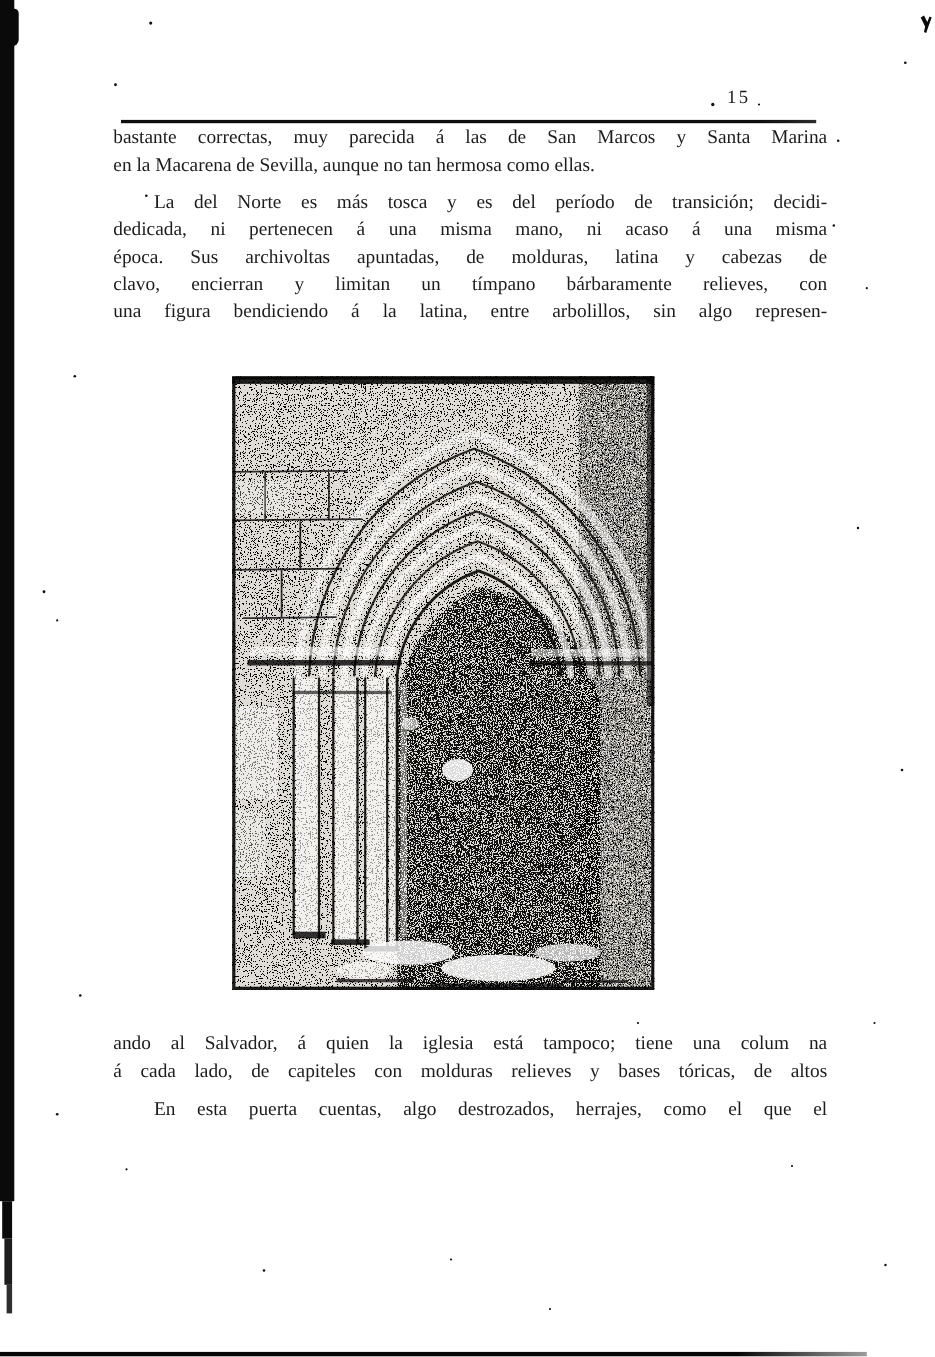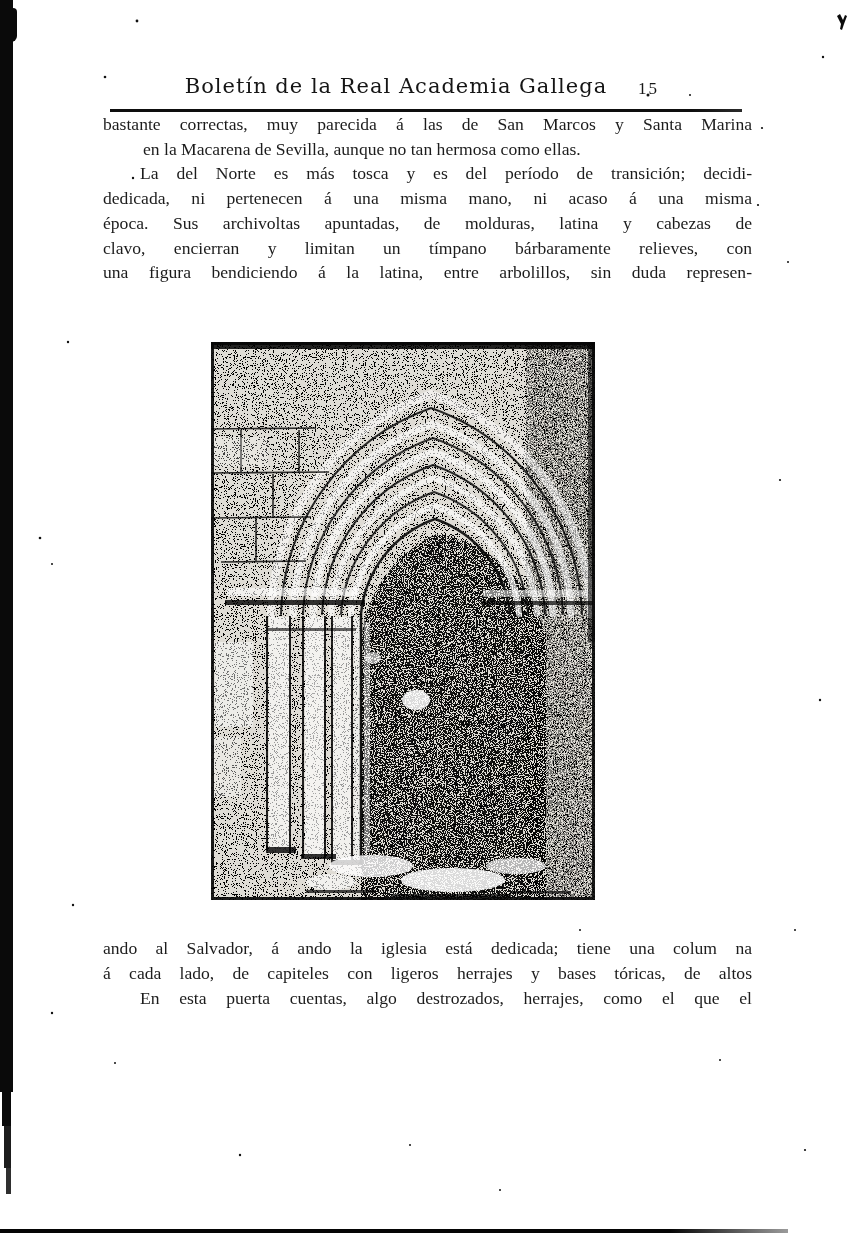--- a/index.html
+++ b/index.html
@@ -7,57 +7,56 @@
     position:relative;width:850px;height:1234px;background:#ffffff;
     overflow:hidden;font-family:"Liberation Serif","DejaVu Serif",serif;color:#1c1c1c;
   }
   
   .hdr-title{
     position:absolute;top:74px;left:140px;width:512px;text-align:center;
     font-family:"DejaVu Serif","Liberation Serif",serif;font-size:21px;
     letter-spacing:1px;color:#151515;font-weight:500;
   }
   .hdr-pagenum{
-    position:absolute;top:79px;left:638px;width:44px;text-align:left;
+    position:absolute;top:79px;left:638px;width:44px;text-align:right;
     font-size:17px;letter-spacing:2px;color:#171717;
   }
   .hdr-rule{
     position:absolute;top:109px;left:110px;width:632px;height:3px;
     background:linear-gradient(90deg,#0e0e0e 92%,#2a2a2a);
   }
   
   .text-block{position:absolute;left:103px;width:649px;font-size:17.6px;}
   .tb-upper{top:112px;line-height:24.7px;}
   .tb-lower{top:936px;line-height:25.2px;}
   .line{text-align:justify;text-align-last:justify;white-space:normal;}
-  .line.last{text-align-last:left;margin-left:40px;}
-  .line.indent{text-indent:37px;}
+  .line.last{text-align-last:left;}
+  .line.indent{text-indent:37px;margin-top:10px;}
   
   .engraving{position:absolute;left:211px;top:342px;width:384px;height:558px;margin:0;}
   
   .band{position:absolute;background:#0a0a0a;}
   .decor{position:absolute;left:0;top:0;pointer-events:none;}
 </style>
 </head>
 <body>
 
 <div class="page">
 
-  <div class="hdr-title">Boletín de la Real Academia Gallega</div>
   <div class="hdr-pagenum">15</div>
   <div class="hdr-rule"></div>
 
   <main class="text-block tb-upper">
     <div class="line">bastante correctas, muy parecida á las de San Marcos y Santa Marina</div>
     <div class="line last">en la Macarena de Sevilla, aunque no tan hermosa como ellas.</div>
     <div class="line indent">La del Norte es más tosca y es del período de transición; decidi-</div>
     <div class="line">dedicada, ni pertenecen á una misma mano, ni acaso á una misma</div>
     <div class="line">época. Sus archivoltas apuntadas, de molduras, latina y cabezas de</div>
     <div class="line">clavo, encierran y limitan un tímpano bárbaramente relieves, con</div>
-    <div class="line">una figura bendiciendo á la latina, entre arbolillos, sin duda represen-</div>
+    <div class="line">una figura bendiciendo á la latina, entre arbolillos, sin algo represen-</div>
   </main>
 
   <figure class="engraving" aria-label="Halftone engraving of a pointed-arch Romanesque church portal with concentric archivolts, side columns and ashlar masonry">
     <svg width="384" height="558" viewBox="0 0 384 558">
       <defs>
         <filter id="nzMid" x="-2%" y="-2%" width="104%" height="104%">
           <feTurbulence type="fractalNoise" baseFrequency="0.9" numOctaves="2" seed="11"></feTurbulence>
           <feColorMatrix type="matrix" values="0 0 0 0 0  0 0 0 0 0  0 0 0 0 0  2 2 2 0 -2.9"></feColorMatrix>
           <feComponentTransfer>
               <feFuncA type="discrete" tableValues="0 1"></feFuncA>
@@ -159,22 +158,22 @@
         <rect x="300" y="549" width="60" height="2.5" fill="#000000" opacity="0.7"></rect>
 
         <rect x="0" y="0" width="384" height="7" fill="#000000" opacity="0.85"></rect>
         <rect x="377" y="0" width="7" height="300" fill="#000000" opacity="0.55"></rect>
         <rect x="1.5" y="1.5" width="381" height="555" fill="none" stroke="#050505" stroke-width="3" opacity="0.9"></rect>
       </g>
     </svg>
   </figure>
 
   <main class="text-block tb-lower">
-    <div class="line">ando al Salvador, á ando la iglesia está dedicada; tiene una colum na</div>
-    <div class="line">á cada lado, de capiteles con ligeros herrajes y bases tóricas, de altos</div>
+    <div class="line">ando al Salvador, á quien la iglesia está tampoco; tiene una colum na</div>
+    <div class="line">á cada lado, de capiteles con molduras relieves y bases tóricas, de altos</div>
     <div class="line indent">En esta puerta cuentas, algo destrozados, herrajes, como el que el</div>
   </main>
 
   <div class="band" style="left:0;top:0;width:13px;height:1092px;"></div>
   <div class="band" style="left:0;top:8px;width:17px;height:34px;border-radius:0 4px 6px 0;"></div>
   <div class="band" style="left:2px;top:1092px;width:9px;height:34px;"></div>
   <div class="band" style="left:4px;top:1126px;width:7px;height:42px;opacity:.92;"></div>
   <div class="band" style="left:6px;top:1168px;width:5px;height:26px;opacity:.85;"></div>
 
   <div class="band" style="left:0;top:1229px;width:788px;height:4px;background:linear-gradient(90deg,#050505 85%,rgba(5,5,5,.4));"></div>

